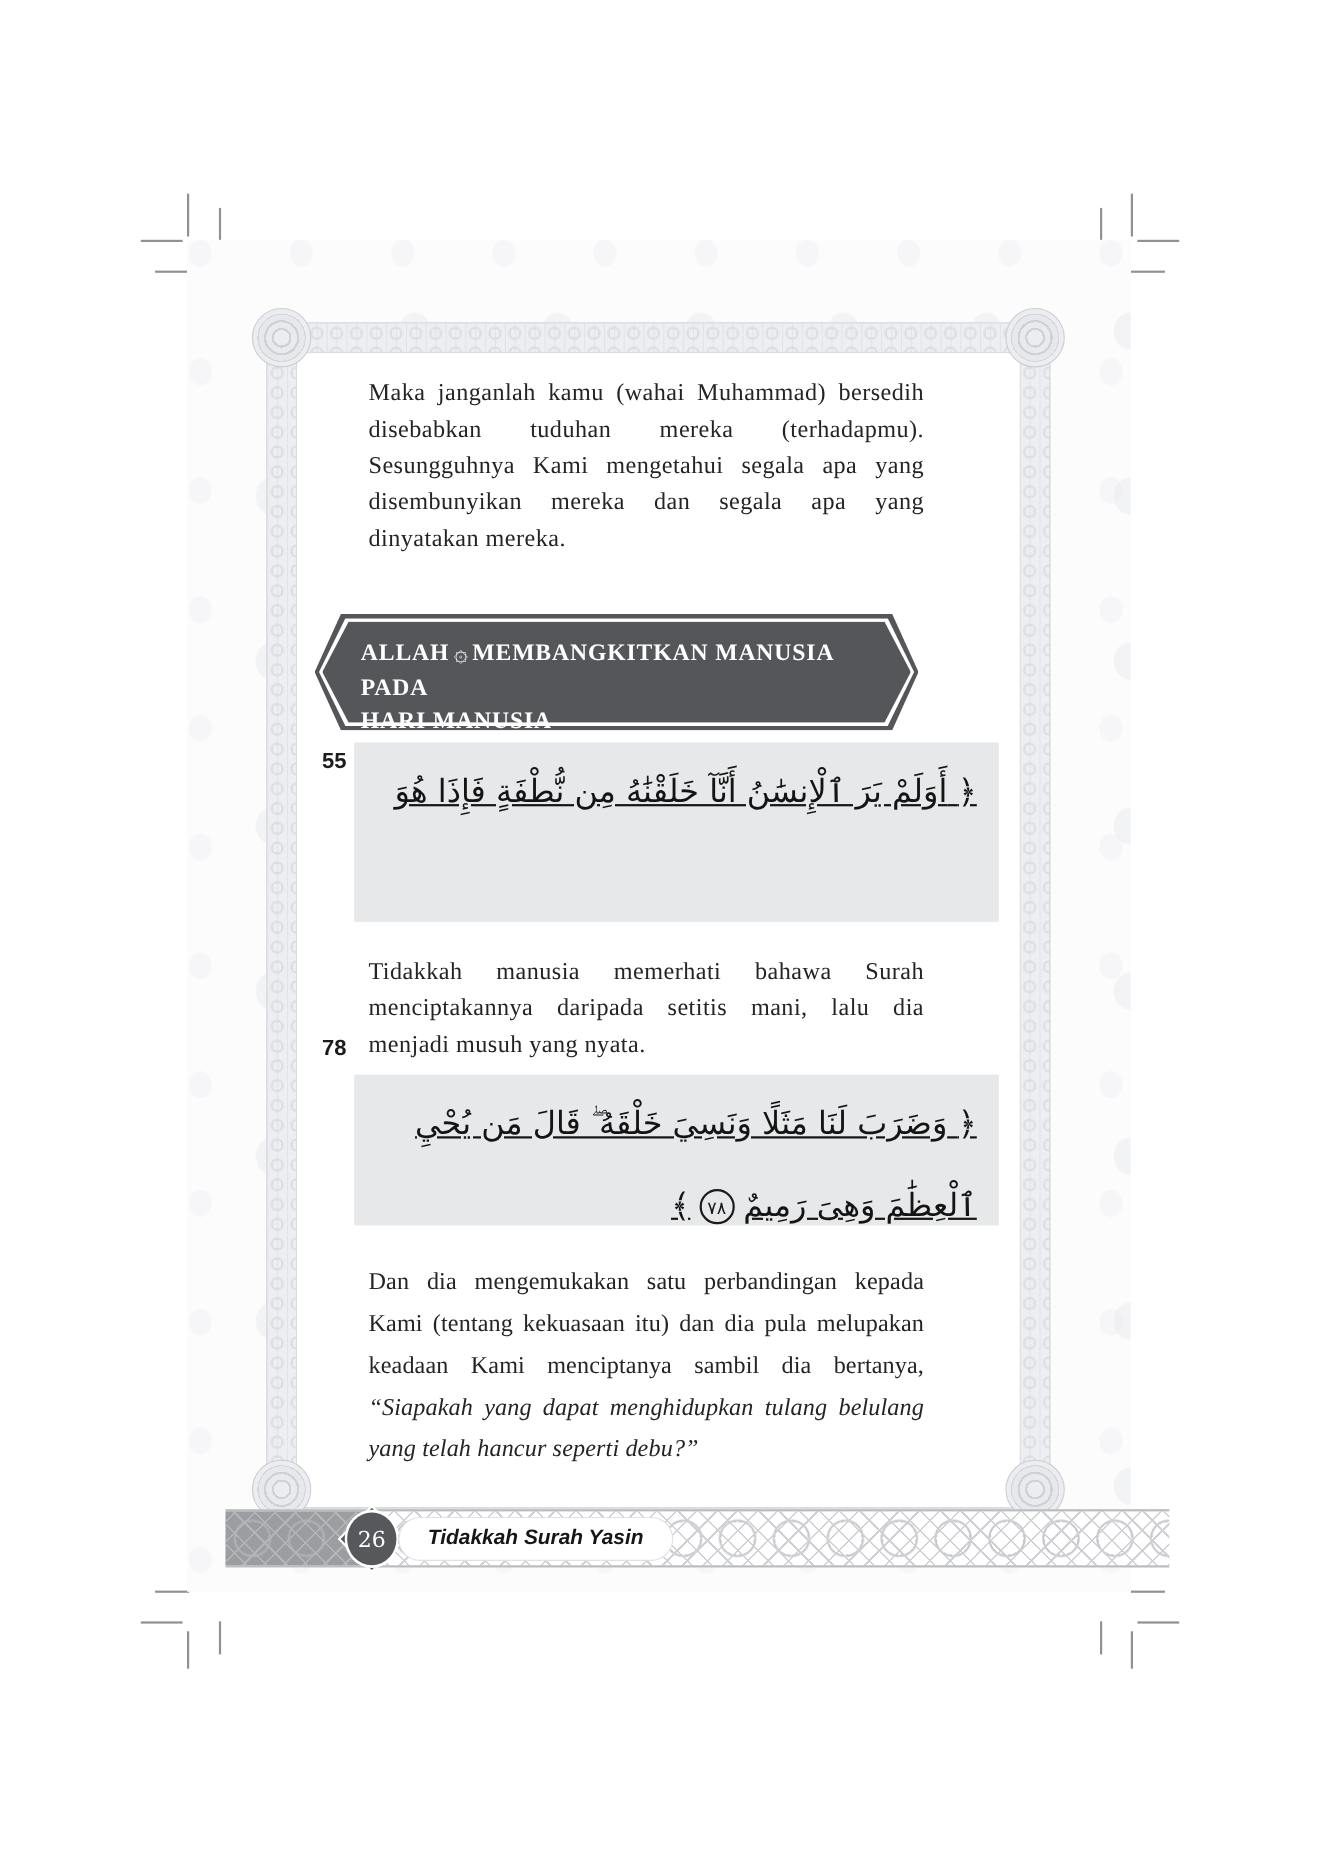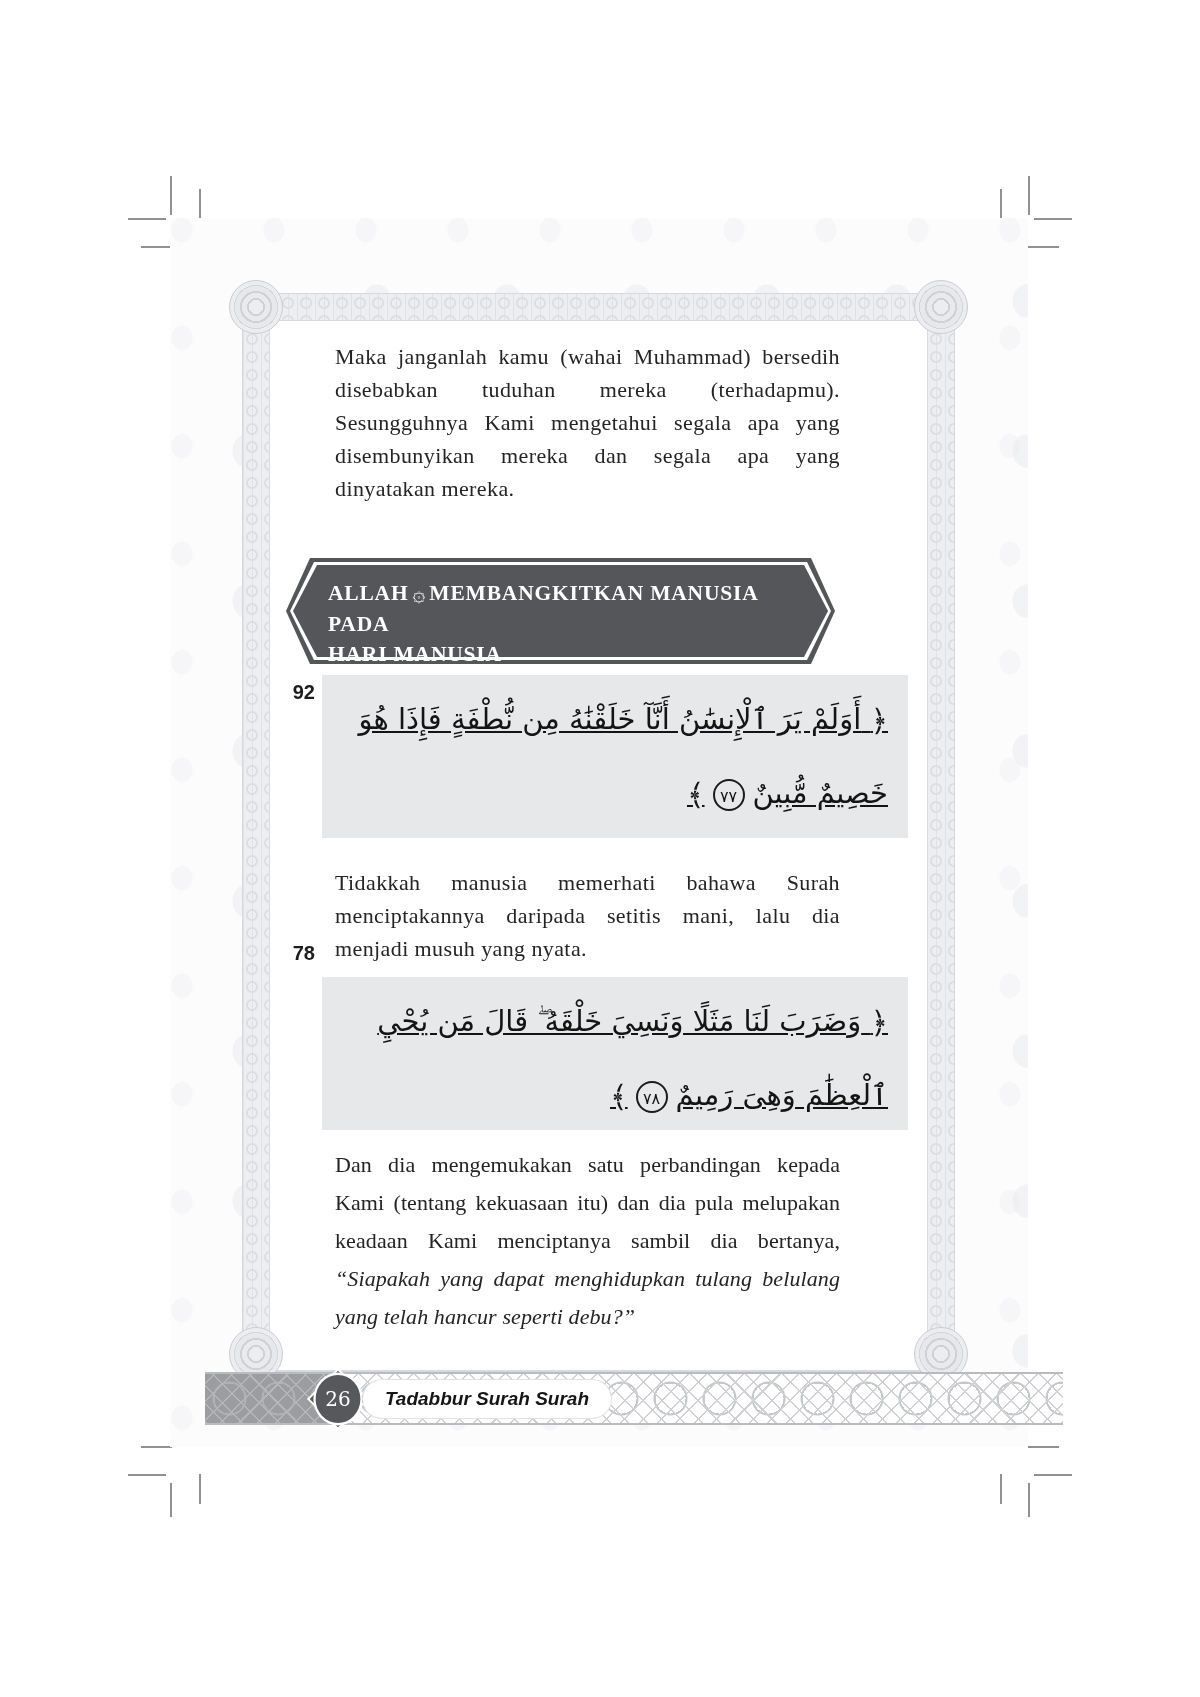--- a/index.html
+++ b/index.html
@@ -59,21 +59,21 @@
 
   
   .verse-num{position:absolute;width:34px;text-align:right;
     font-family:"Liberation Sans",sans-serif;font-weight:bold;font-size:20px;color:#1c1c1c;}
   .vn77{left:111px;top:463px;}
   .vn78{left:111px;top:724px;}
   .verse-box{position:absolute;left:152px;width:586px;background:#e7e8e9;
     direction:rtl;text-align:right;box-sizing:border-box;padding:8px 20px 6px 20px;
     font-family:"DejaVu Sans",sans-serif;font-size:29px;color:#141414;}
   .vb77{top:457px;height:163px;}
-  .vb78{top:759px;height:153px;}
+  .vb78{top:759px;height:137px;}
   .verse-box .aline{line-height:72px;white-space:nowrap;text-decoration:underline;}
   .ayah-circle{display:inline-block;width:32px;height:32px;border:2px solid #1b1b1b;
     border-radius:50%;font-size:16px;line-height:32px;text-align:center;
     vertical-align:middle;margin:0 8px;box-sizing:border-box;}
   .ornate{font-size:30px;vertical-align:middle;}
 
   
   .footer-band{position:absolute;left:0;top:1154px;width:858px;height:53px;
     background-color:#ffffff;border-top:2px solid #babbbe;border-bottom:2px solid #babbbe;
     box-sizing:border-box;
@@ -141,41 +141,40 @@
   <div class="banner">
     <div class="layer l1"></div>
     <div class="layer l2"></div>
     <div class="layer l3"></div>
     <div class="banner-text">
       <span>ALLAH</span><span class="banner-symbol">۞</span><span>MEMBANGKITKAN MANUSIA PADA</span><br>
       <span>HARI MANUSIA</span>
     </div>
   </div>
 
-  <div class="verse-num vn77">92</div>
+  <div class="verse-num vn77">55</div>
   <div class="verse-box vb77">
     <div class="aline"><span class="ornate">﴿</span> <span>أَوَلَمْ يَرَ ٱلْإِنسَٰنُ أَنَّآ خَلَقْنَٰهُ مِن نُّطْفَةٍ فَإِذَا هُوَ</span></div>
-    <div class="aline"><span>خَصِيمٌ مُّبِينٌ</span><span class="ayah-circle">٧٧</span><span class="ornate">﴾</span></div>
   </div>
 
   <p class="para trans1">Tidakkah manusia memerhati bahawa Surah menciptakannya daripada setitis mani, lalu dia menjadi musuh yang nyata.</p>
 
   <div class="verse-num vn78">78</div>
   <div class="verse-box vb78">
     <div class="aline"><span class="ornate">﴿</span> <span>وَضَرَبَ لَنَا مَثَلًا وَنَسِيَ خَلْقَهُ ۖ قَالَ مَن يُحْيِ</span></div>
     <div class="aline"><span>ٱلْعِظَٰمَ وَهِىَ رَمِيمٌ</span><span class="ayah-circle">٧٨</span><span class="ornate">﴾</span></div>
   </div>
 
   <p class="para trans2"><span>Dan dia mengemukakan satu perbandingan kepada Kami (tentang kekuasaan itu) dan dia pula melupakan keadaan Kami menciptanya sambil dia bertanya, </span><em>“Siapakah yang dapat menghidupkan tulang belulang yang telah hancur seperti debu?”</em></p>
 
   <div class="footer-band">
     <div class="band-dark"></div>
     <div class="medallion">
       <div class="s1"></div>
       <div class="s2"></div>
       <div class="num">26</div>
     </div>
     <div class="lozenge">
-      <span>Tadabbur Surah Surah</span>
+      <span>Tidakkah Surah Yasin</span>
     </div>
   </div>
 
 </div>
 
 </body></html>

